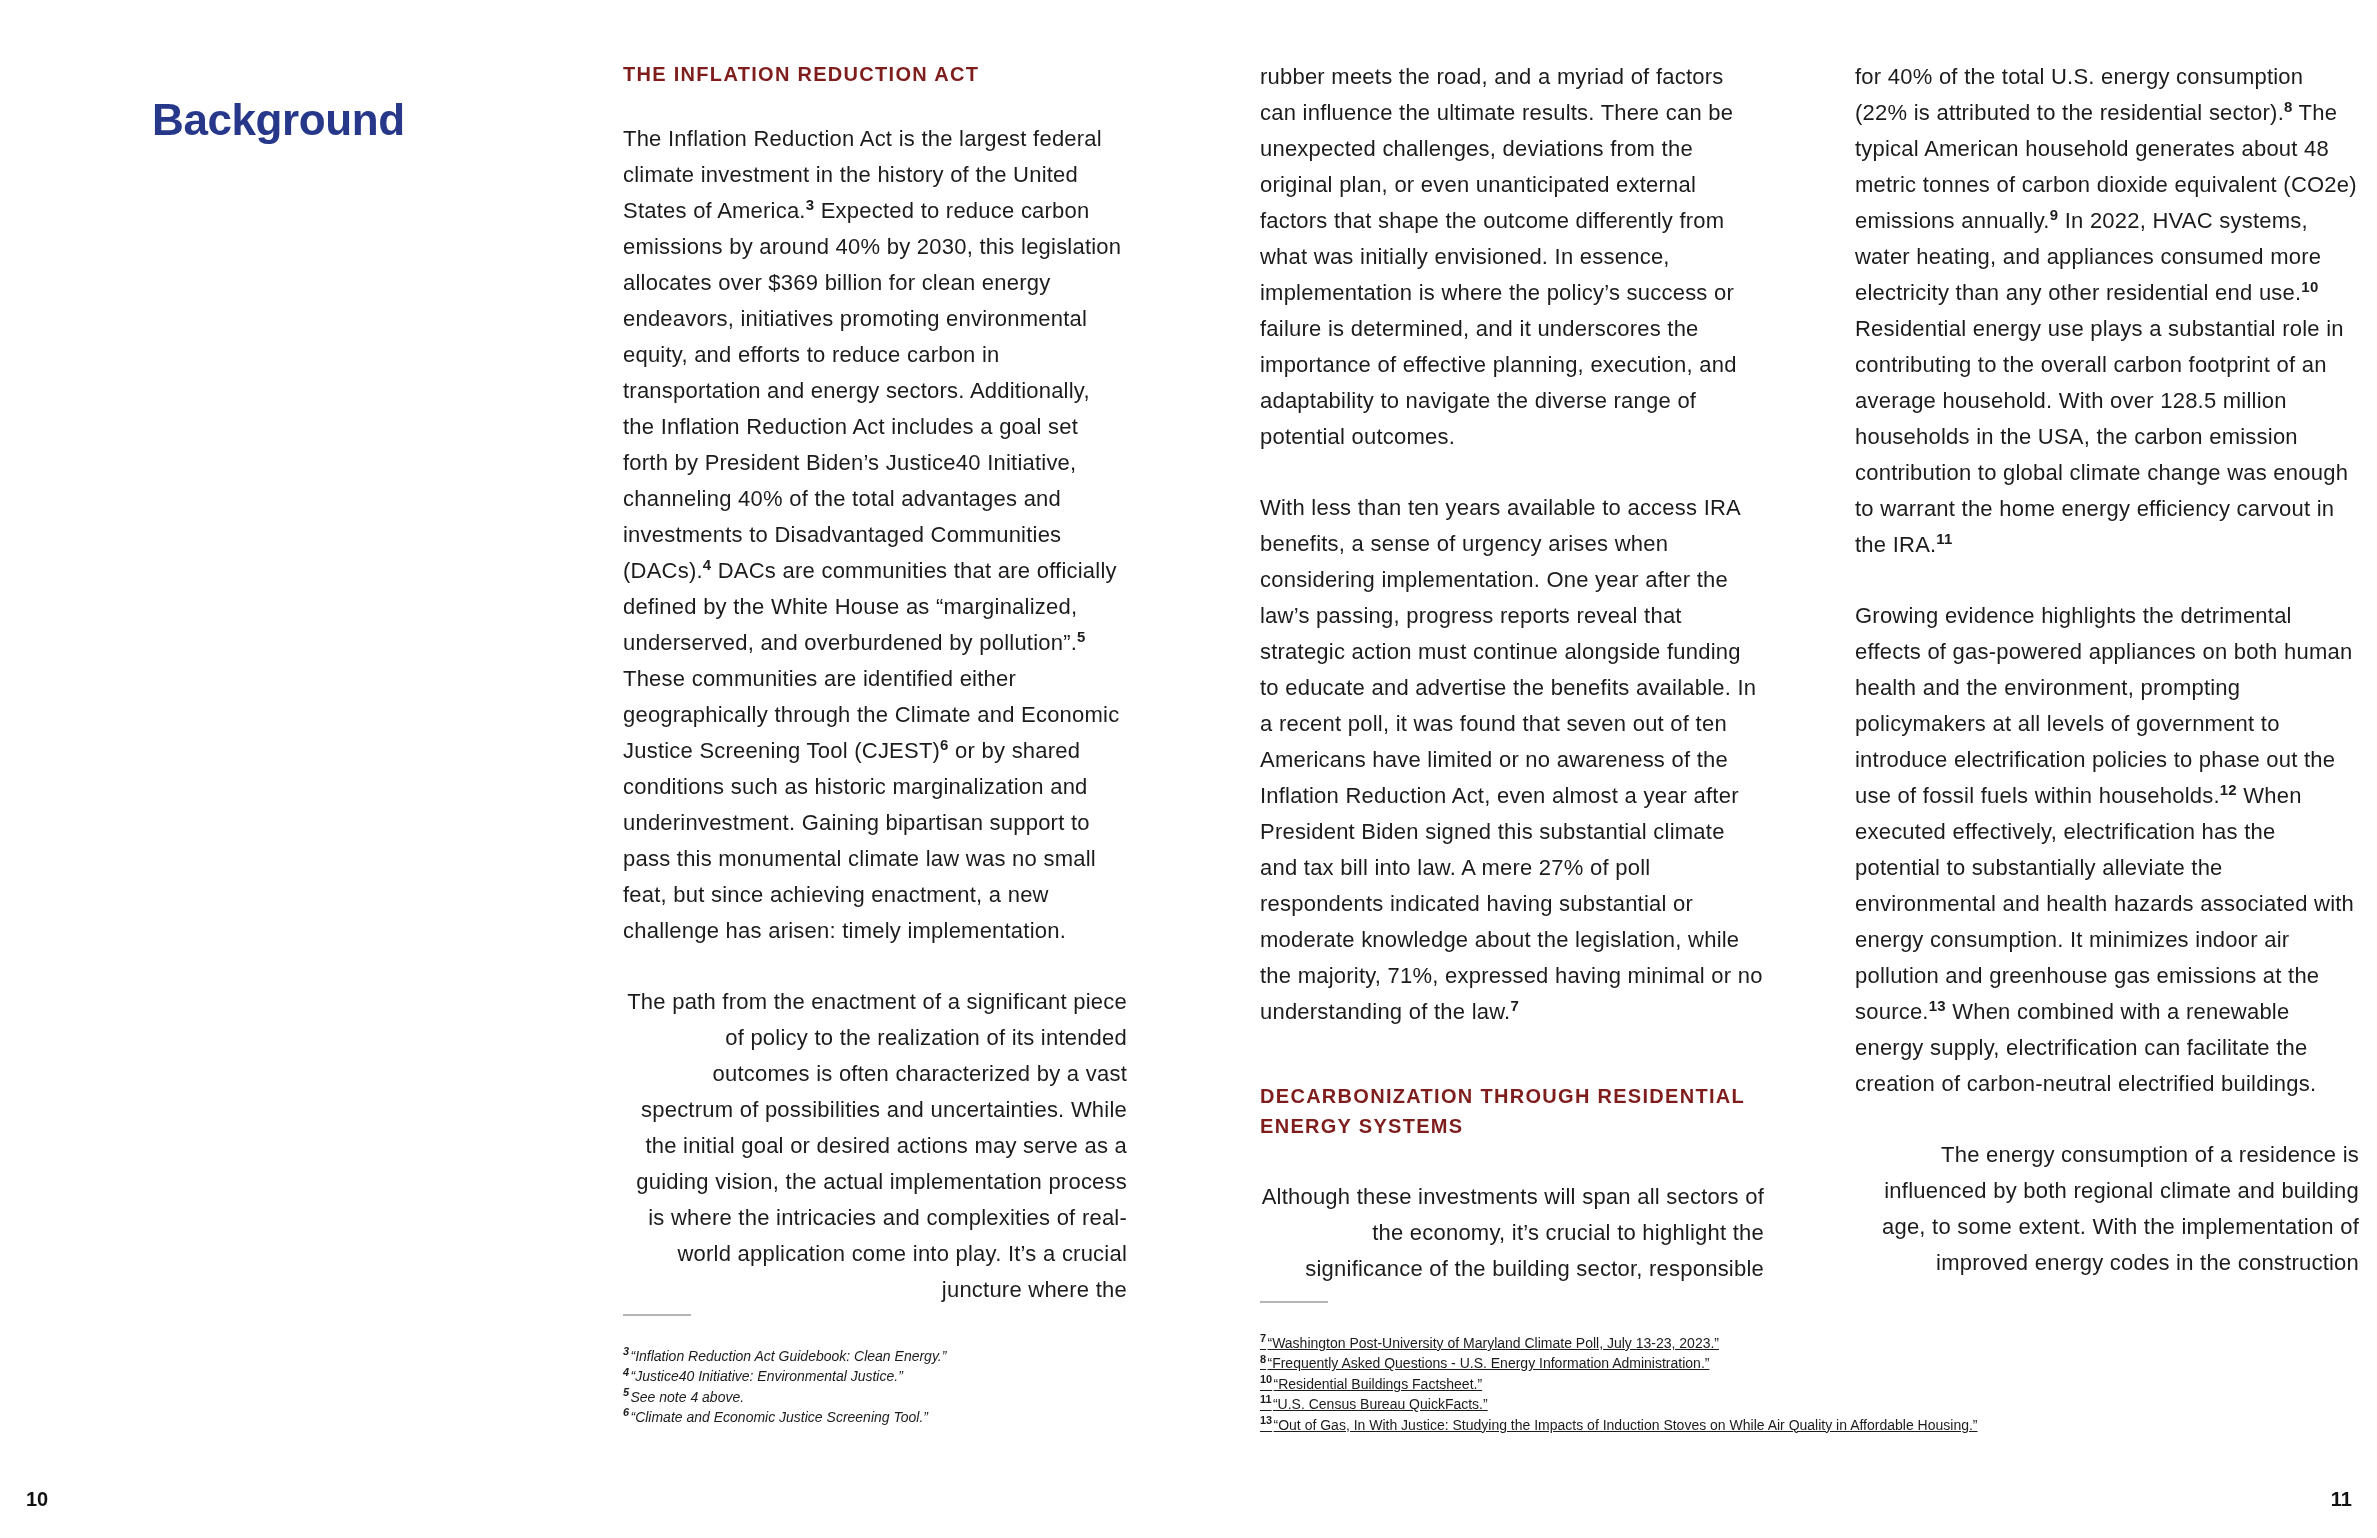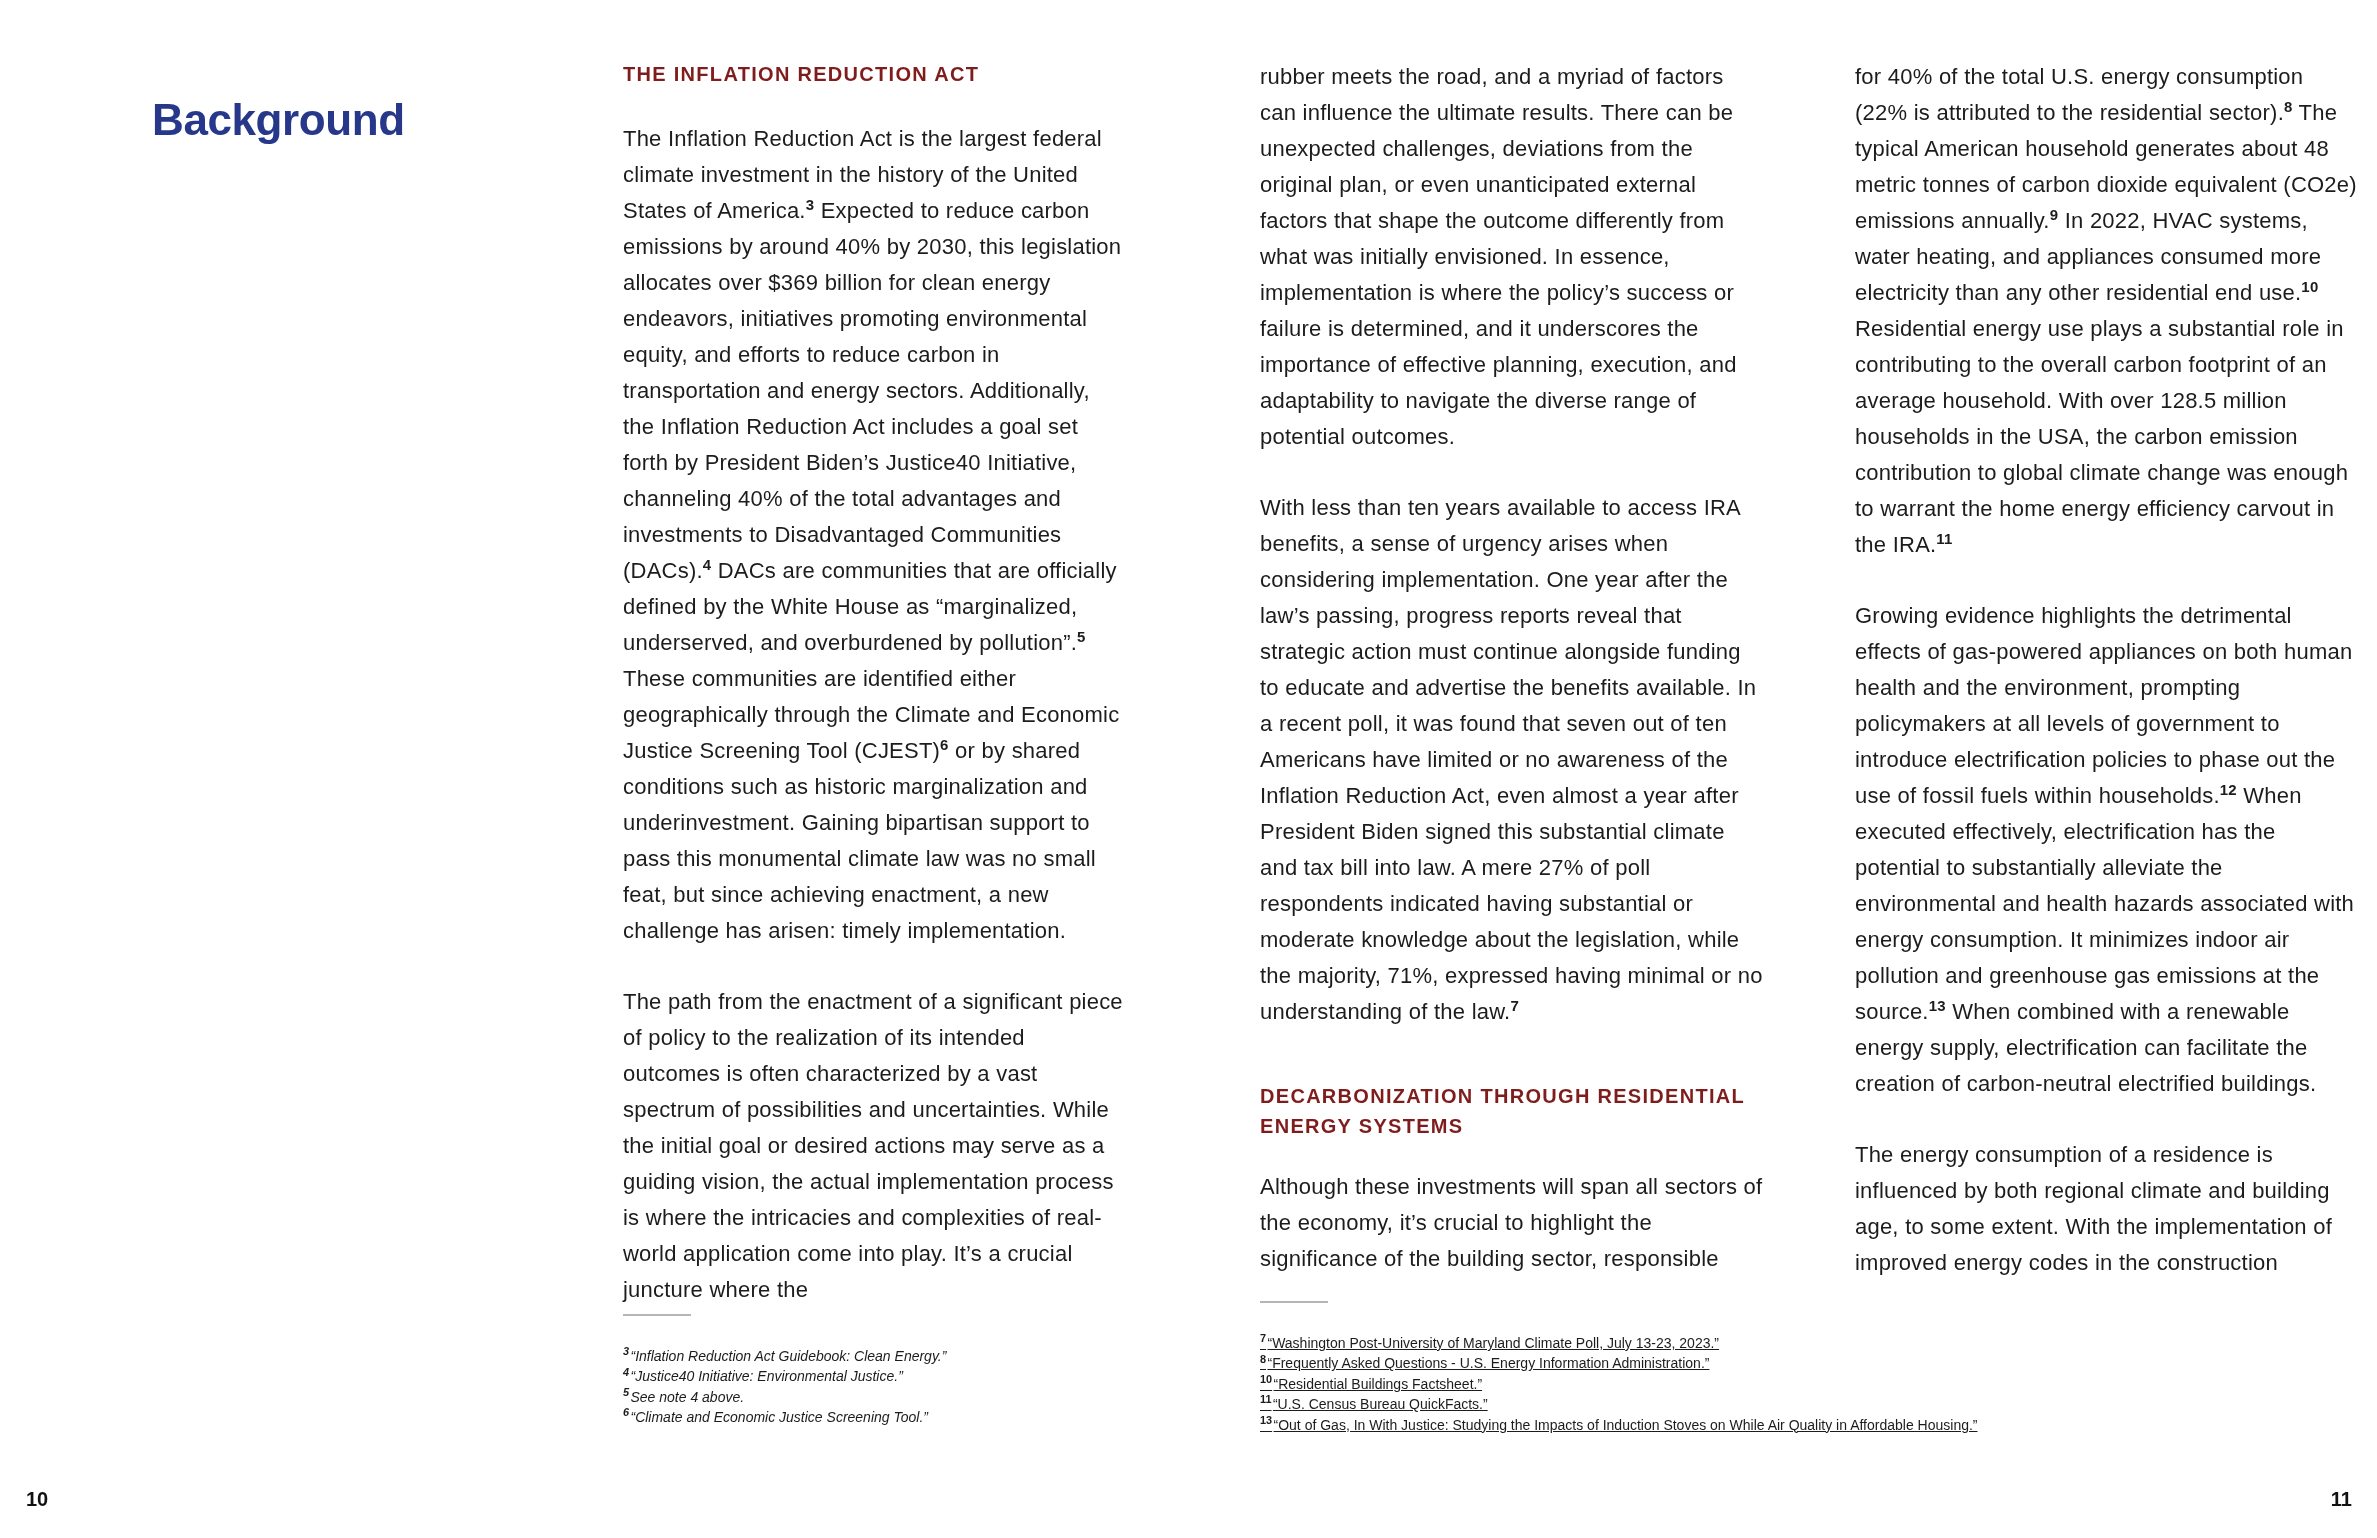--- a/index.html
+++ b/index.html
@@ -49,32 +49,32 @@
     font-size: 20px;
     font-weight: 700;
     letter-spacing: 1.3px;
     line-height: 1.5;
     color: #7f1d1d;
     margin: 0 0 32px 0;
     text-transform: uppercase;
   }
   .col-head.mid {
     margin-top: 51px;
-    margin-bottom: 28px;
+    margin-bottom: 38px;
   }
 
   p.body {
     font-size: 22px;
     line-height: 36px;
     margin: 0 0 35px 0;
     color: #1c1c1c;
     letter-spacing: 0.01em;
     word-spacing: 0.005em;
   }
-  p.body:last-child { margin-bottom: 0; }
+  p.body:last-child { margin-bottom: 0; text-align: right; }
 
   sup {
     font-size: 0.68em;
     vertical-align: super;
     line-height: 0;
     font-weight: 700;
   }
 
   
   .footnotes {

